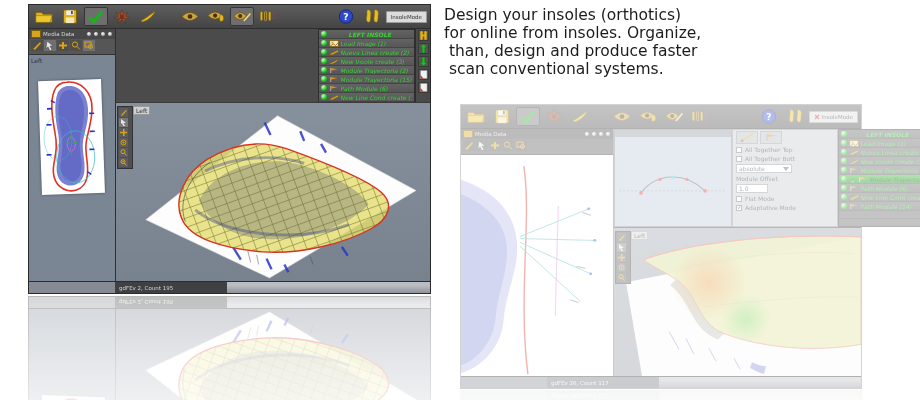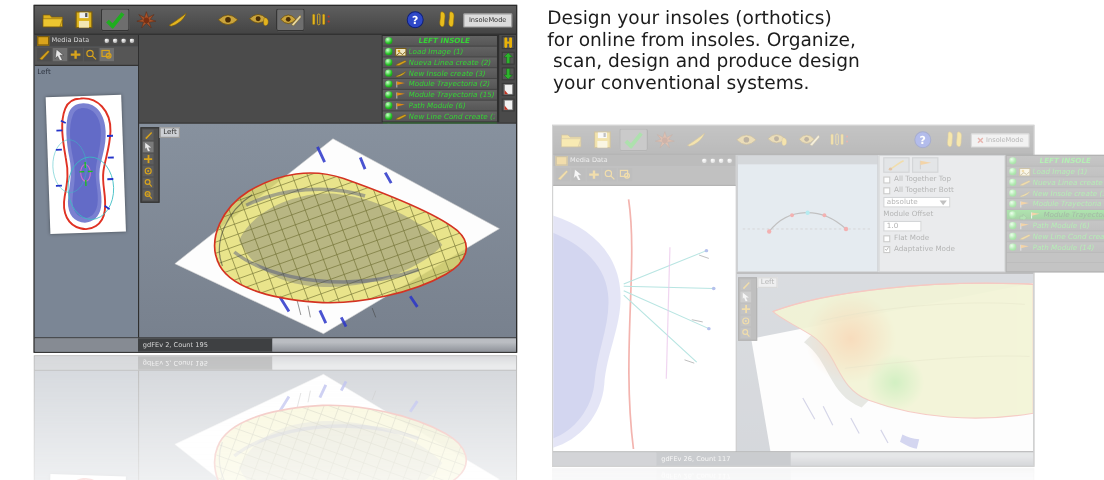--- a/index.html
+++ b/index.html
@@ -1,20 +1,20 @@
 <!DOCTYPE html>
 <html><head>
 <meta charset="utf-8">
 <style>
   html,body{margin:0;padding:0;background:#fff;}
   #stage{position:relative;width:920px;height:400px;background:#fff;overflow:hidden;
          font-family:"DejaVu Sans",sans-serif;}
 
   
-  #caption{position:absolute;left:456px;top:6px;color:#1c1c1c;font-size:15.5px;line-height:18px;}
+  #caption{position:absolute;left:444px;top:6px;color:#1c1c1c;font-size:15.5px;line-height:18px;}
   #caption div{white-space:pre;}
 
   
   .win{position:absolute;background:#4b4b4b;border:1px solid #2a2a2a;display:flex;flex-direction:column;box-sizing:border-box;}
   #shot1{left:28px;top:4px;width:403px;height:290px;
          -webkit-box-reflect:below 2px linear-gradient(rgba(0,0,0,0) 42%,rgba(0,0,0,.33) 100%);}
   #shot2{left:460px;top:104px;width:402px;height:285px;opacity:.36;border-color:#888;
          -webkit-box-reflect:below 1px linear-gradient(rgba(0,0,0,0) 85%,rgba(0,0,0,.18) 100%);}
 
   
@@ -122,22 +122,22 @@
   .stb2 .st-txt{background:#6f747b;color:#e8e8e8;}
 </style>
 </head>
 <body>
 
 <div id="stage">
 
   <div id="caption">
     <div>Design your insoles (orthotics)</div>
     <div>for online from insoles. Organize,</div>
-    <div> scan, design and produce design</div>
-    <div> your conventional systems.</div>
+    <div> than, design and produce faster</div>
+    <div> scan conventional systems.</div>
   </div>
 
   <div class="win" id="shot1">
 
     <div class="tb">
       <span class="ti">
           <svg viewBox="0 0 20 15">
             <path d="M1 3h6l2 2h10v9H1z" fill="#dfb21e" stroke="#7a5c0d" stroke-width=".7"></path>
             <path d="M1 6.5h18l-2.5 7.5H1z" fill="#edc630" stroke="#7a5c0d" stroke-width=".5"></path>
           </svg>

